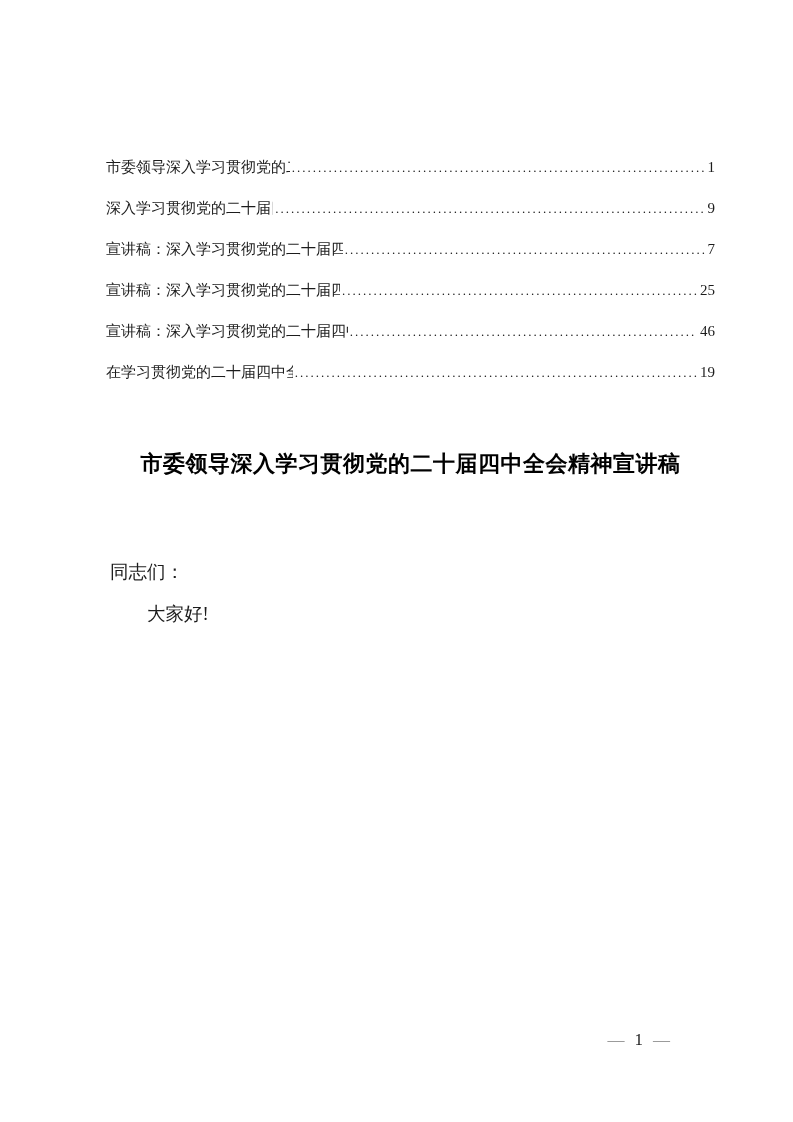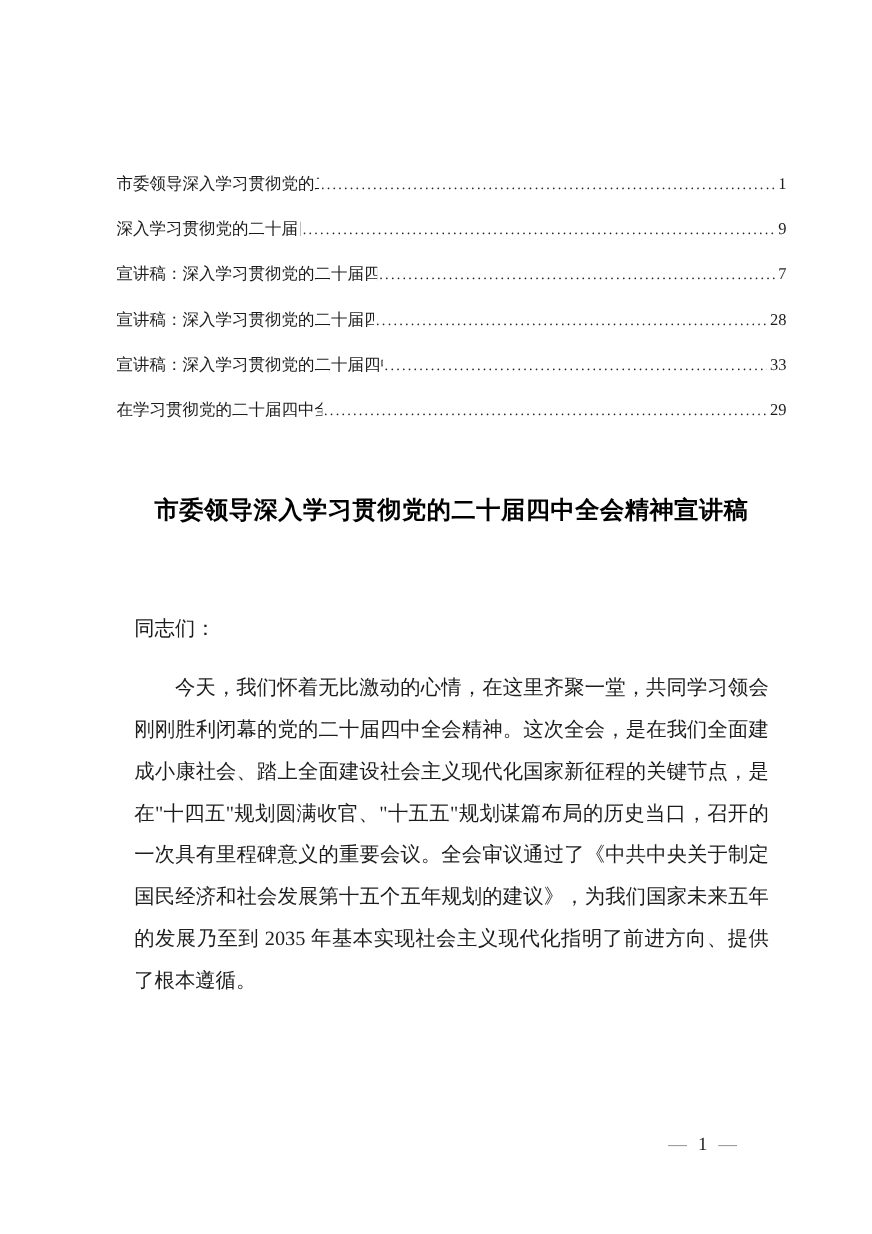--- a/index.html
+++ b/index.html
@@ -61,21 +61,21 @@
     font-size: 22px;
     font-weight: bold;
     color: #000000;
     letter-spacing: 0.5px;
   }
   
   .article-body {
     margin-top: 72px;
   }
   .article-body p {
-    margin: 16px;
+    margin: 4px;
     font-size: 18.5px;
     line-height: 38px;
     text-align: justify;
     color: #1c1c1c;
   }
   .article-body p.indent {
     text-indent: 2em;
   }
   
   .page-footer {
@@ -113,38 +113,38 @@
       <span class="toc-page">9</span>
     </div>
     <div class="toc-row">
       <span class="toc-title">宣讲稿：深入学习贯彻党的二十届四中全会精神，奋力谱写 xx 高质量发展新篇章</span>
       <span class="toc-dots"></span>
       <span class="toc-page">7</span>
     </div>
     <div class="toc-row">
       <span class="toc-title">宣讲稿：深入学习贯彻党的二十届四中全会精神奋力谱写 xx 区高质量发展新篇章</span>
       <span class="toc-dots"></span>
-      <span class="toc-page">28</span>
+      <span class="toc-page">25</span>
     </div>
     <div class="toc-row">
       <span class="toc-title">宣讲稿：深入学习贯彻党的二十届四中全会精神奋力谱写 xx 跨越式高质量发展新篇章</span>
       <span class="toc-dots"></span>
-      <span class="toc-page">33</span>
+      <span class="toc-page">46</span>
     </div>
     <div class="toc-row">
       <span class="toc-title">在学习贯彻党的二十届四中全会精神专题宣讲会上的报告</span>
       <span class="toc-dots"></span>
-      <span class="toc-page">29</span>
+      <span class="toc-page">19</span>
     </div>
   </nav>
 
   <h1 class="article-title">市委领导深入学习贯彻党的二十届四中全会精神宣讲稿</h1>
 
   <div class="article-body">
     <p>同志们：</p>
-    <p class="indent">今天，我们怀着无比激动的心情，在这里齐聚一堂，共同学习领会刚刚胜利闭幕的党的二十届四中全会精神。这次全会，是在我们全面建成小康社会、踏上全面建设社会主义现代化国家新征程的关键节点，是在"十四五"规划圆满收官、"十五五"规划谋篇布局的历史当口，召开的一次具有里程碑意义的重要会议。全会审议通过了《中共中央关于制定国民经济和社会发展第十五个五年规划的建议》，为我们国家未来五年的发展乃至到 2035 年基本实现社会主义现代化指明了前进方向、提供了根本遵循。</p>
+    <p class="indent">大家好!</p>
   </div>
 
   <div class="page-footer">
     <span class="dash">—</span><span class="num">1</span><span class="dash">—</span>
   </div>
 
 </div>
 
 </body></html>

